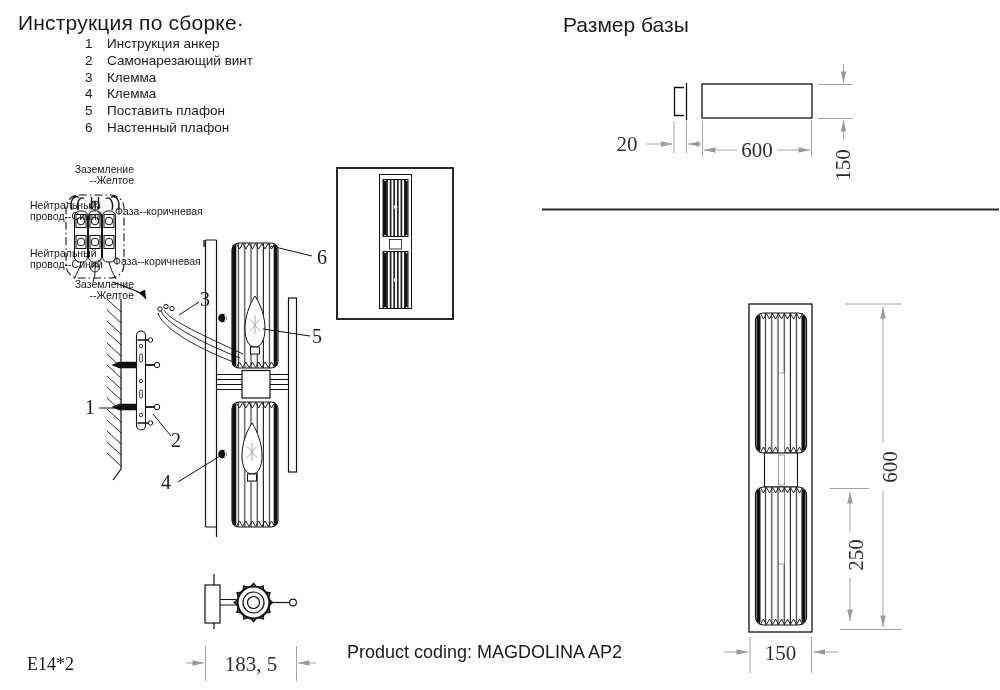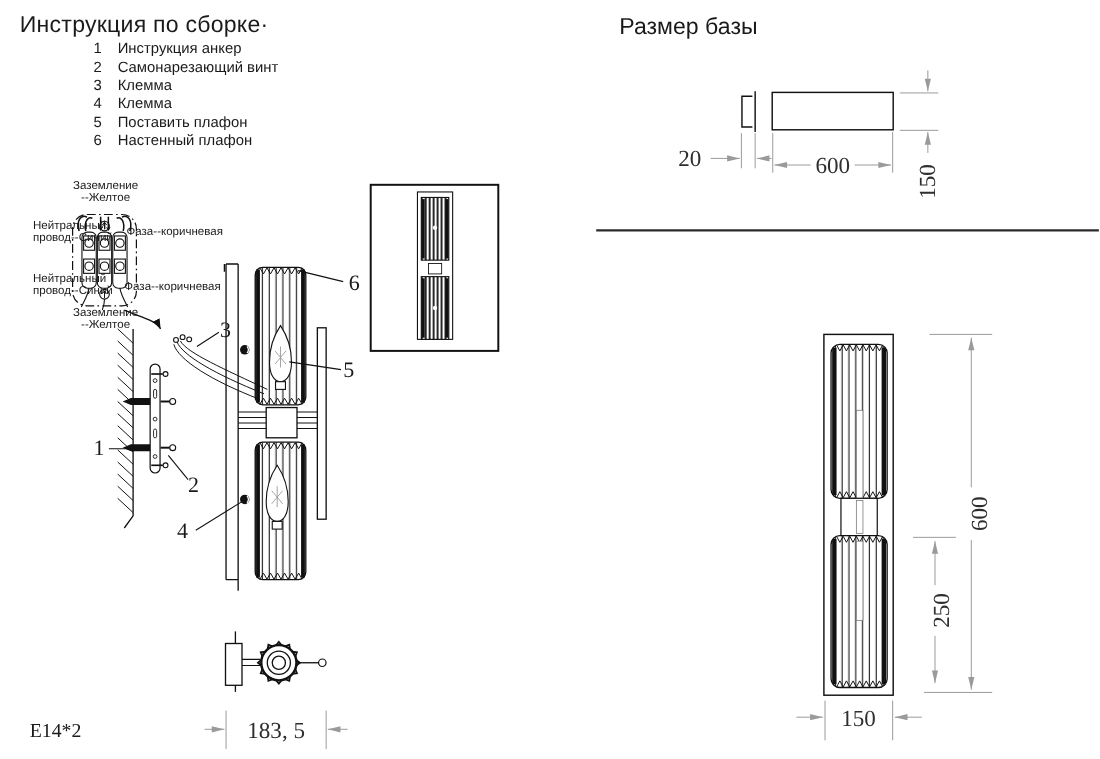--- a/index.html
+++ b/index.html
@@ -6,21 +6,21 @@
   .canvas{position:relative;width:1000px;height:690px;background:#ffffff;overflow:hidden;
           font-family:"Liberation Sans", sans-serif;color:#1a1a1a;}
   .abs{position:absolute;}
   .t-main{left:18px;top:11px;font-size:21px;letter-spacing:.2px;text-align:right;}
   .t-sec{font-size:21px;}
   .instr-list{left:85px;top:36px;font-size:13.5px;}
   .instr-row{position:relative;height:16.8px;line-height:16.8px;}
   .instr-row .num{position:absolute;left:0;}
   .instr-row .lbl{position:absolute;left:22px;white-space:nowrap;}
   .wlabel{font-size:10.5px;line-height:10.5px;white-space:nowrap;}
-  .wcenter{text-align:center;width:76px;}
+  .wcenter{text-align:right;width:76px;}
   .serif{font-family:"Liberation Serif", serif;}
   .e14{left:27px;top:654px;font-size:18px;}
   .product{left:347px;top:642px;font-size:18px;}
   svg{position:absolute;left:0;top:0;}
   svg text{font-family:"Liberation Serif", serif;}
   .callout-num{font-size:20px;fill:#1a1a1a;}
   .dim-num{font-size:21px;fill:#2e2e2e;}
 </style>
 </head>
 <body>
@@ -309,14 +309,15 @@
 </div>
 <div class="abs wlabel" style="left:113px;top:256px;">Фаза--коричневая</div>
 <div class="abs wlabel wcenter" style="left:58px;top:279px;">
   <div>Заземление</div>
       <div>--Желтое</div>
 </div>
 
 <div class="abs t-sec" style="left:563px;top:13px;">Размер базы</div>
 
 <div class="abs serif e14">E14*2</div>
+<div class="abs product">Product coding: MAGDOLINA AP2</div>
 
 </div>
 
 </body></html>

